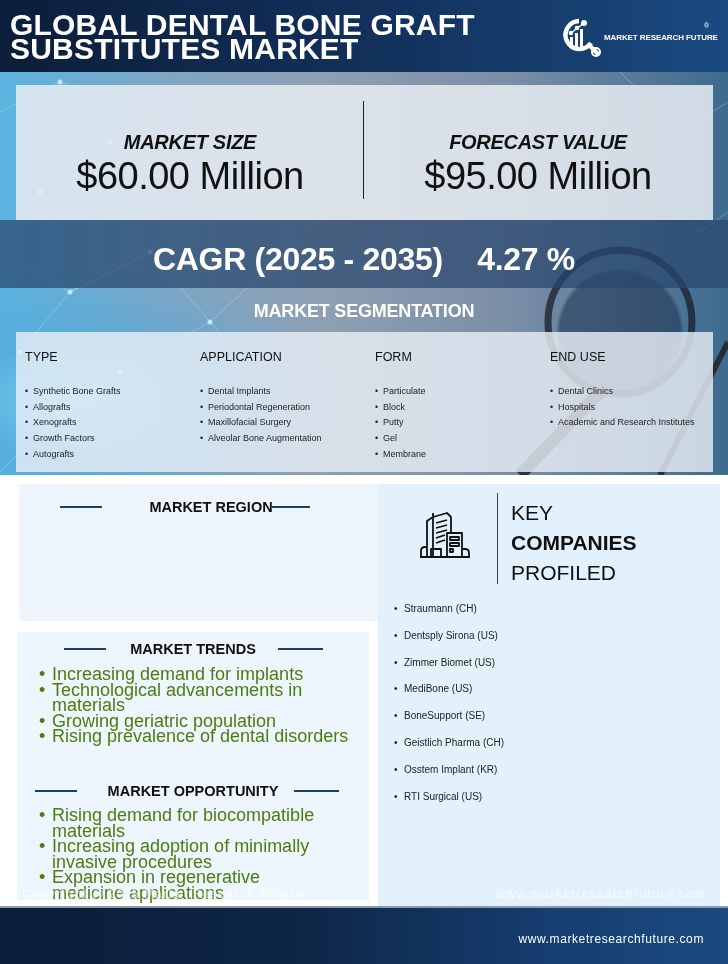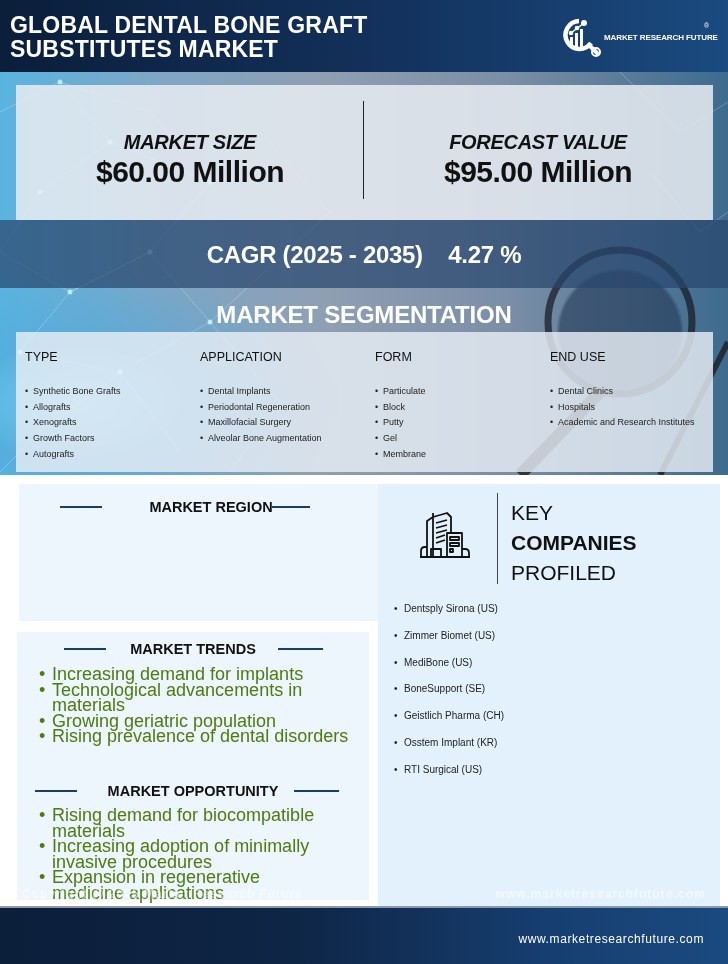--- a/index.html
+++ b/index.html
@@ -6,21 +6,21 @@
   html, body { width: 728px; height: 964px; overflow: hidden; background: #ffffff; }
   body { font-family: "Liberation Sans", sans-serif; position: relative; }
 
   
   .header {
     position: absolute; left: 0; top: 0; width: 728px; height: 72px;
     background: linear-gradient(90deg, #0b1e3a 0%, #12305a 50%, #1a4a80 100%);
   }
   .title {
     position: absolute; left: 10px; top: 13px; color: #fff;
-    font-weight: bold; font-size: 23px; line-height: 24px; letter-spacing: 0.2px;
+    font-weight: bold; font-size: 30px; line-height: 24px; letter-spacing: 0.2px;
   }
   .logo { position: absolute; left: 561px; top: 17px; width: 150px; height: 40px; }
   .logo-text {
     position: absolute; left: 43px; top: 16px; color: #fff; font-weight: bold;
     font-size: 8px; letter-spacing: -0.1px; white-space: nowrap;
   }
   .logo-reg { position: absolute; left: 143px; top: 5px; color: #fff; font-size: 7px; }
 
   
   .hero {
@@ -32,34 +32,34 @@
     overflow: hidden;
   }
   .hero-lines { position: absolute; left: 0; top: 0; width: 728px; height: 403px; }
 
   .stats-box {
     position: absolute; left: 16px; top: 13px; width: 697px; height: 135px;
     background: rgba(232,236,242,0.86);
   }
   .stat { position: absolute; top: 0; height: 135px; width: 348px; text-align: center; }
   .stat-label { position: absolute; left: 0; right: 0; top: 46px; font-size: 20px; font-weight: bold; color: #111; letter-spacing: -0.3px; font-style: italic; }
-  .stat-value { position: absolute; left: 0; right: 0; top: 70px; font-size: 30px; font-weight: bold; color: #111; letter-spacing: -0.5px; }
+  .stat-value { position: absolute; left: 0; right: 0; top: 70px; font-size: 38px; font-weight: normal; color: #111; letter-spacing: -0.5px; }
   .stat-divider { position: absolute; left: 347px; top: 16px; width: 1px; height: 98px; background: #222; }
 
   .cagr-band {
     position: absolute; left: 0; top: 148px; width: 728px; height: 68px;
     background: rgba(40,70,110,0.72);
   }
   .cagr-text {
     position: absolute; left: 0; right: 0; top: 21px; text-align: center;
-    color: #fff; font-size: 24px; font-weight: bold; letter-spacing: -0.3px; white-space: pre;
+    color: #fff; font-size: 32px; font-weight: bold; letter-spacing: -0.3px; white-space: pre;
   }
   .seg-title {
     position: absolute; left: 0; right: 0; top: 229px; text-align: center;
-    color: #fff; font-size: 24px; font-weight: bold; letter-spacing: -0.2px;
+    color: #fff; font-size: 18px; font-weight: bold; letter-spacing: -0.2px;
   }
   .seg-box {
     position: absolute; left: 16px; top: 260px; width: 697px; height: 140px;
     background: rgba(232,238,245,0.82);
   }
   .seg-col { position: absolute; top: 0; width: 175px; }
   .seg-head { position: absolute; left: 9px; top: 18px; font-size: 12.5px; font-weight: normal; color: #111; white-space: nowrap; }
   .seg-list { position: absolute; left: 9px; top: 52px; list-style: none; }
   .seg-list li { font-size: 9px; color: #222; height: 15.7px; line-height: 15.7px; white-space: nowrap; }
   .seg-list li::before { content: "•"; display: inline-block; width: 8px; }
@@ -257,20 +257,21 @@
       <path d="M12 46 V38 H22 V46"></path>
     </g>
   </svg>
   <div class="kc-divider"></div>
   <div class="kc-title">
     <div>KEY</div>
     <div class="b">COMPANIES</div>
     <div>PROFILED</div>
   </div>
   <ul class="comp-list">
+    <li>Straumann (CH)</li>
     <li>Dentsply Sirona (US)</li>
     <li>Zimmer Biomet (US)</li>
     <li>MediBone (US)</li>
     <li>BoneSupport (SE)</li>
     <li>Geistlich Pharma (CH)</li>
     <li>Osstem Implant (KR)</li>
     <li>RTI Surgical (US)</li>
   </ul>
 </div>
 

